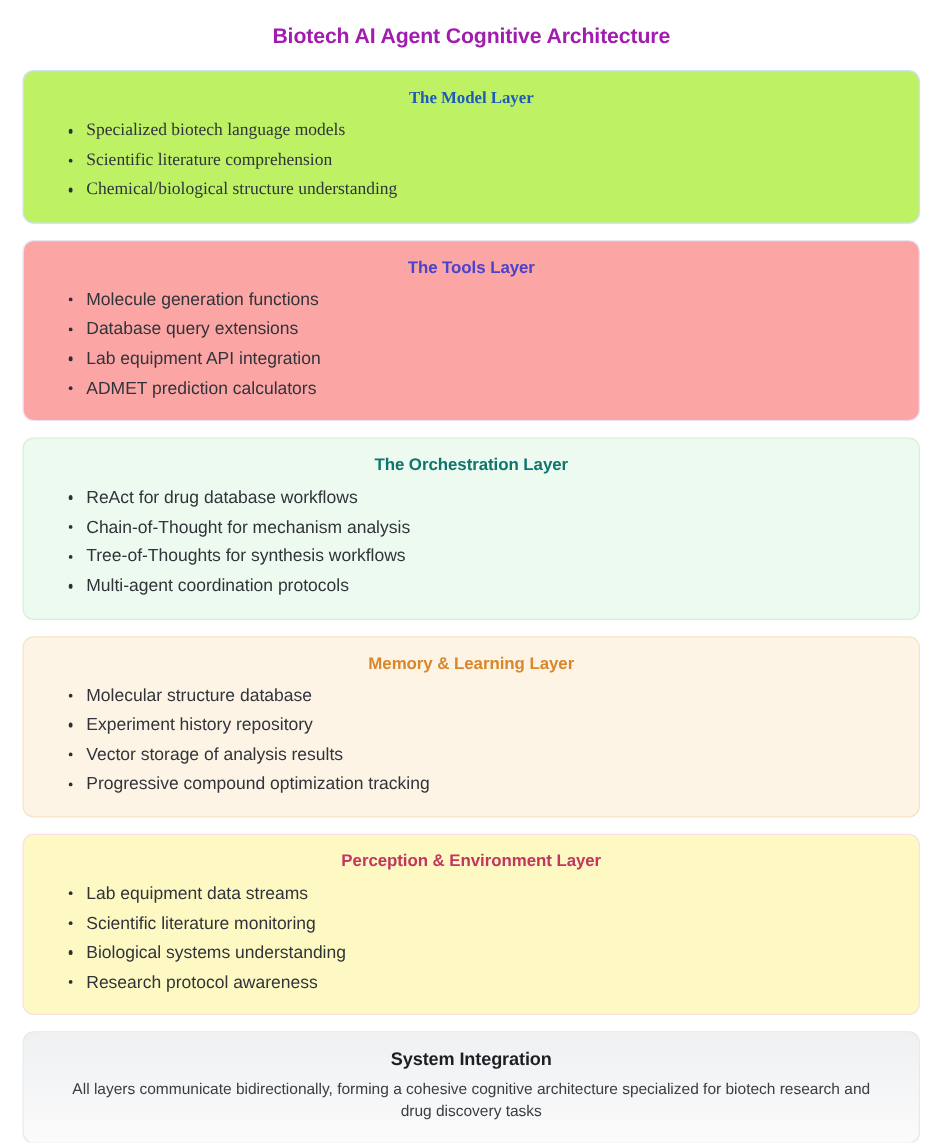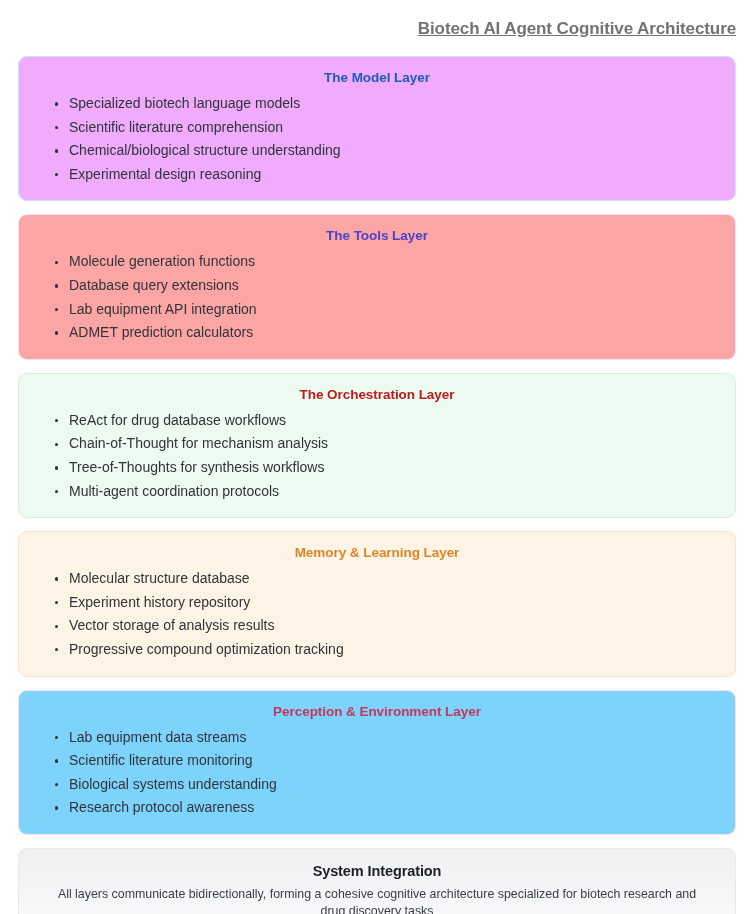--- a/index.html
+++ b/index.html
@@ -22,26 +22,25 @@
     width: 754px;
     min-height: 914px;
     background: #ffffff;
     border-radius: 10px;
     padding: 0 18px;
   }
 
   .page-title {
     margin: 0;
     padding: 19px 0 17px 0;
-    text-align: right;
+    text-align: center;
     font-size: 17px;
     font-weight: bold;
     letter-spacing: -0.1px;
-    color: #737373;
-    text-decoration: underline;
+    color: #a21caf;
   }
 
   .layers {
     display: flex;
     flex-direction: column;
     gap: 13px;
   }
 
   .layer-card {
     border-radius: 9px;
@@ -77,37 +76,37 @@
     position: absolute;
     left: 4px;
     top: 10.2px;
     width: 3.4px;
     height: 3.4px;
     border-radius: 50%;
     background: #2b2f35;
   }
 
   
-  .theme-model        { background: #f0abfc; border-color: #cfe0f6; }
+  .theme-model        { background: #bef264; border-color: #cfe0f6; font-family: Liberation Serif, serif; }
   .theme-model .layer-title { color: #1e5bb8; }
 
   
   .theme-tools        { background: #fca5a5; border-color: #ece2f7; }
   .theme-tools .layer-title { color: #4b43c9; }
 
   
   .theme-orchestration        { background: #edfaef; border-color: #d7f0db; }
-  .theme-orchestration .layer-title { color: #b91c1c; }
+  .theme-orchestration .layer-title { color: #0f766e; }
 
   
   .theme-memory        { background: #fdf4e5; border-color: #f7e4c4; }
   .theme-memory .layer-title { color: #d9872a; }
 
   
-  .theme-perception        { background: #7dd3fc; border-color: #fadfe3; }
+  .theme-perception        { background: #fef9c3; border-color: #fadfe3; }
   .theme-perception .layer-title { color: #c2375f; }
 
   .integration-card {
     margin-top: 13px;
     margin-bottom: 16px;
     border-radius: 9px;
     border: 1px solid #e7e8ea;
     background: linear-gradient(180deg, #eef0f2 0%, #f4f5f6 45%, #fbfbfc 100%);
     padding: 14px 26px 16px 26px;
     text-align: center;
@@ -135,21 +134,20 @@
 
   <h1 class="page-title">Biotech AI Agent Cognitive Architecture</h1>
 
   <div class="layers">
       <section class="layer-card theme-model">
         <h2 class="layer-title">The Model Layer</h2>
         <ul class="layer-list">
           <li>Specialized biotech language models</li>
           <li>Scientific literature comprehension</li>
           <li>Chemical/biological structure understanding</li>
-          <li>Experimental design reasoning</li>
         </ul>
       </section>
       <section class="layer-card theme-tools">
         <h2 class="layer-title">The Tools Layer</h2>
         <ul class="layer-list">
           <li>Molecule generation functions</li>
           <li>Database query extensions</li>
           <li>Lab equipment API integration</li>
           <li>ADMET prediction calculators</li>
         </ul>

